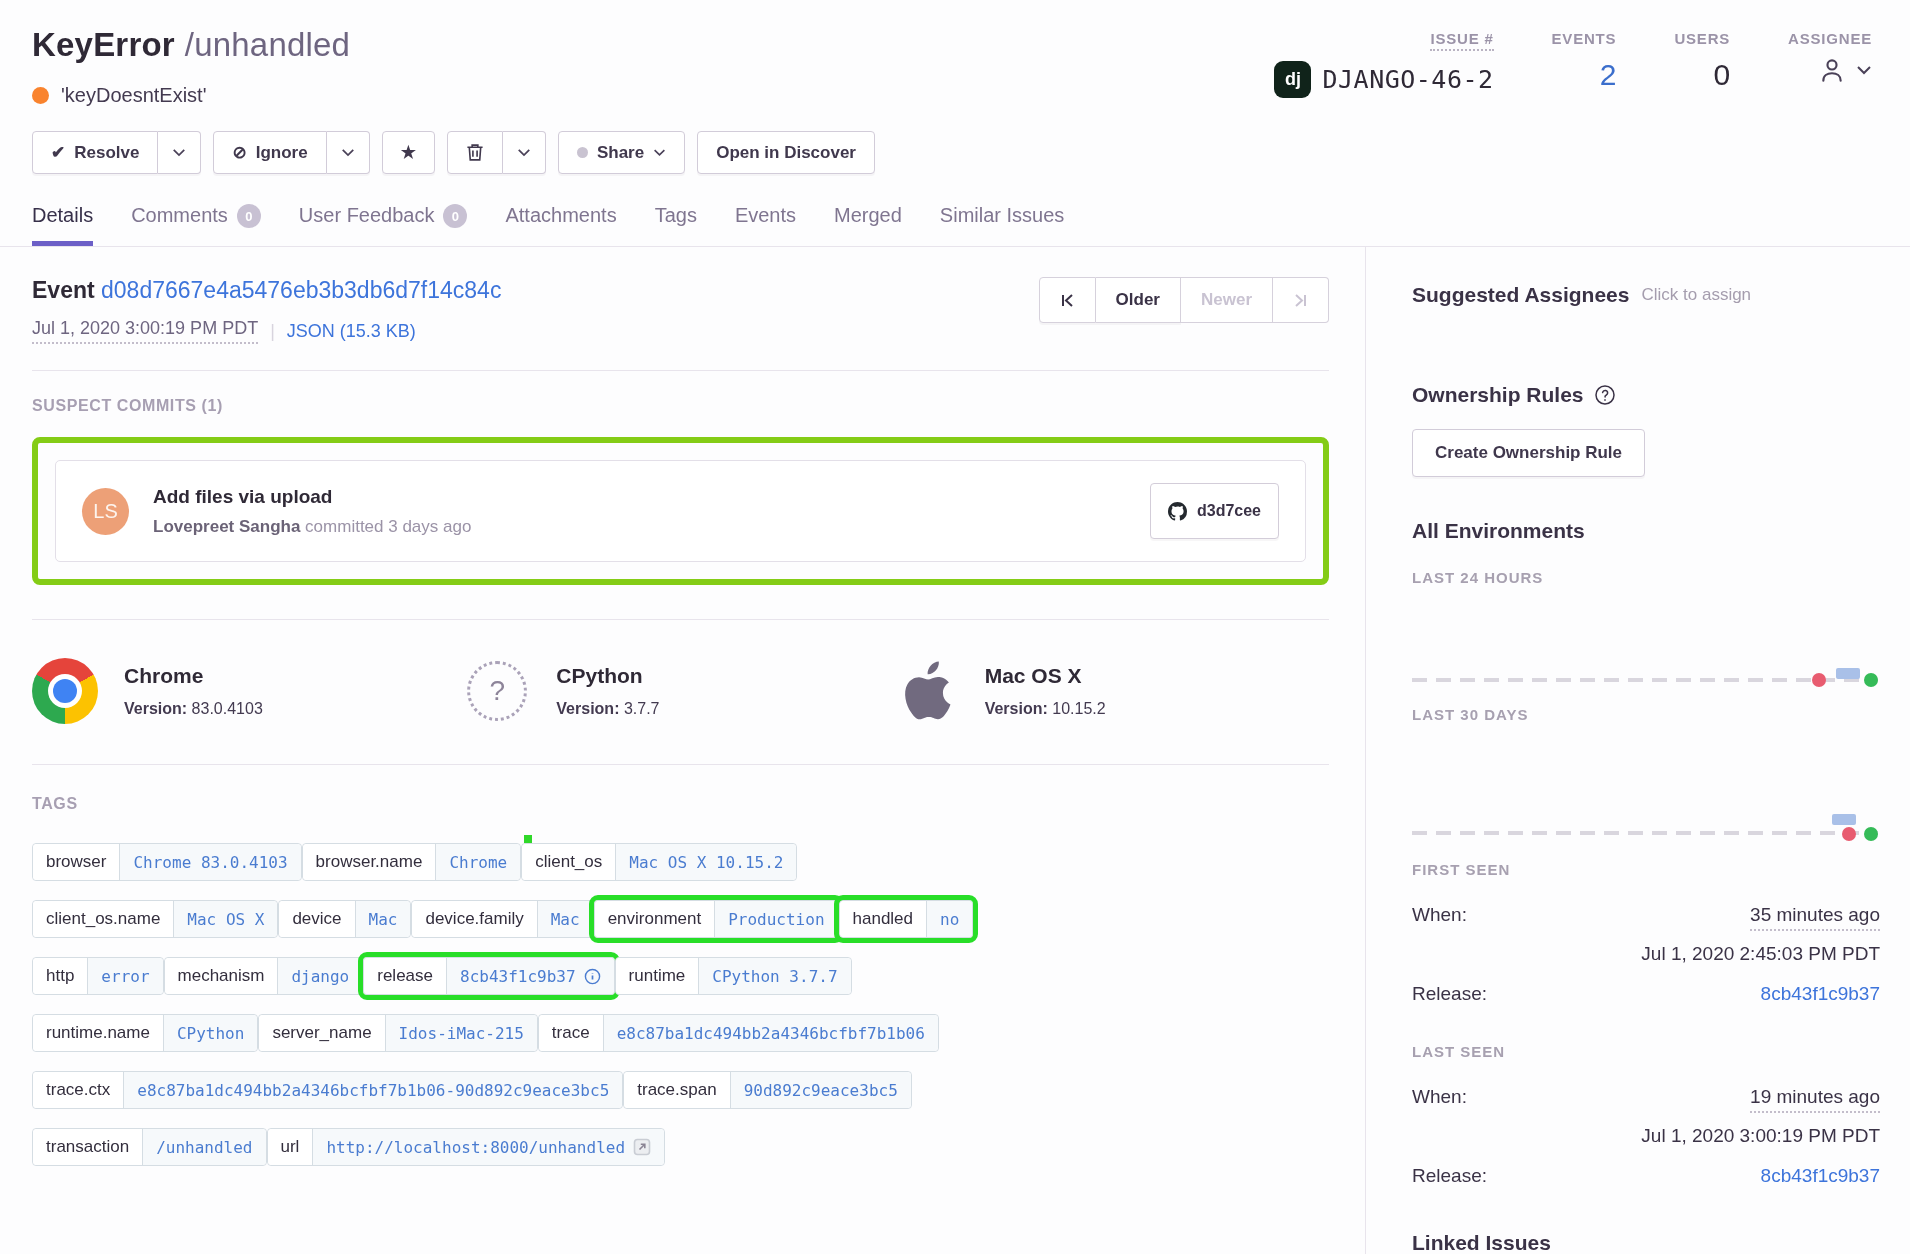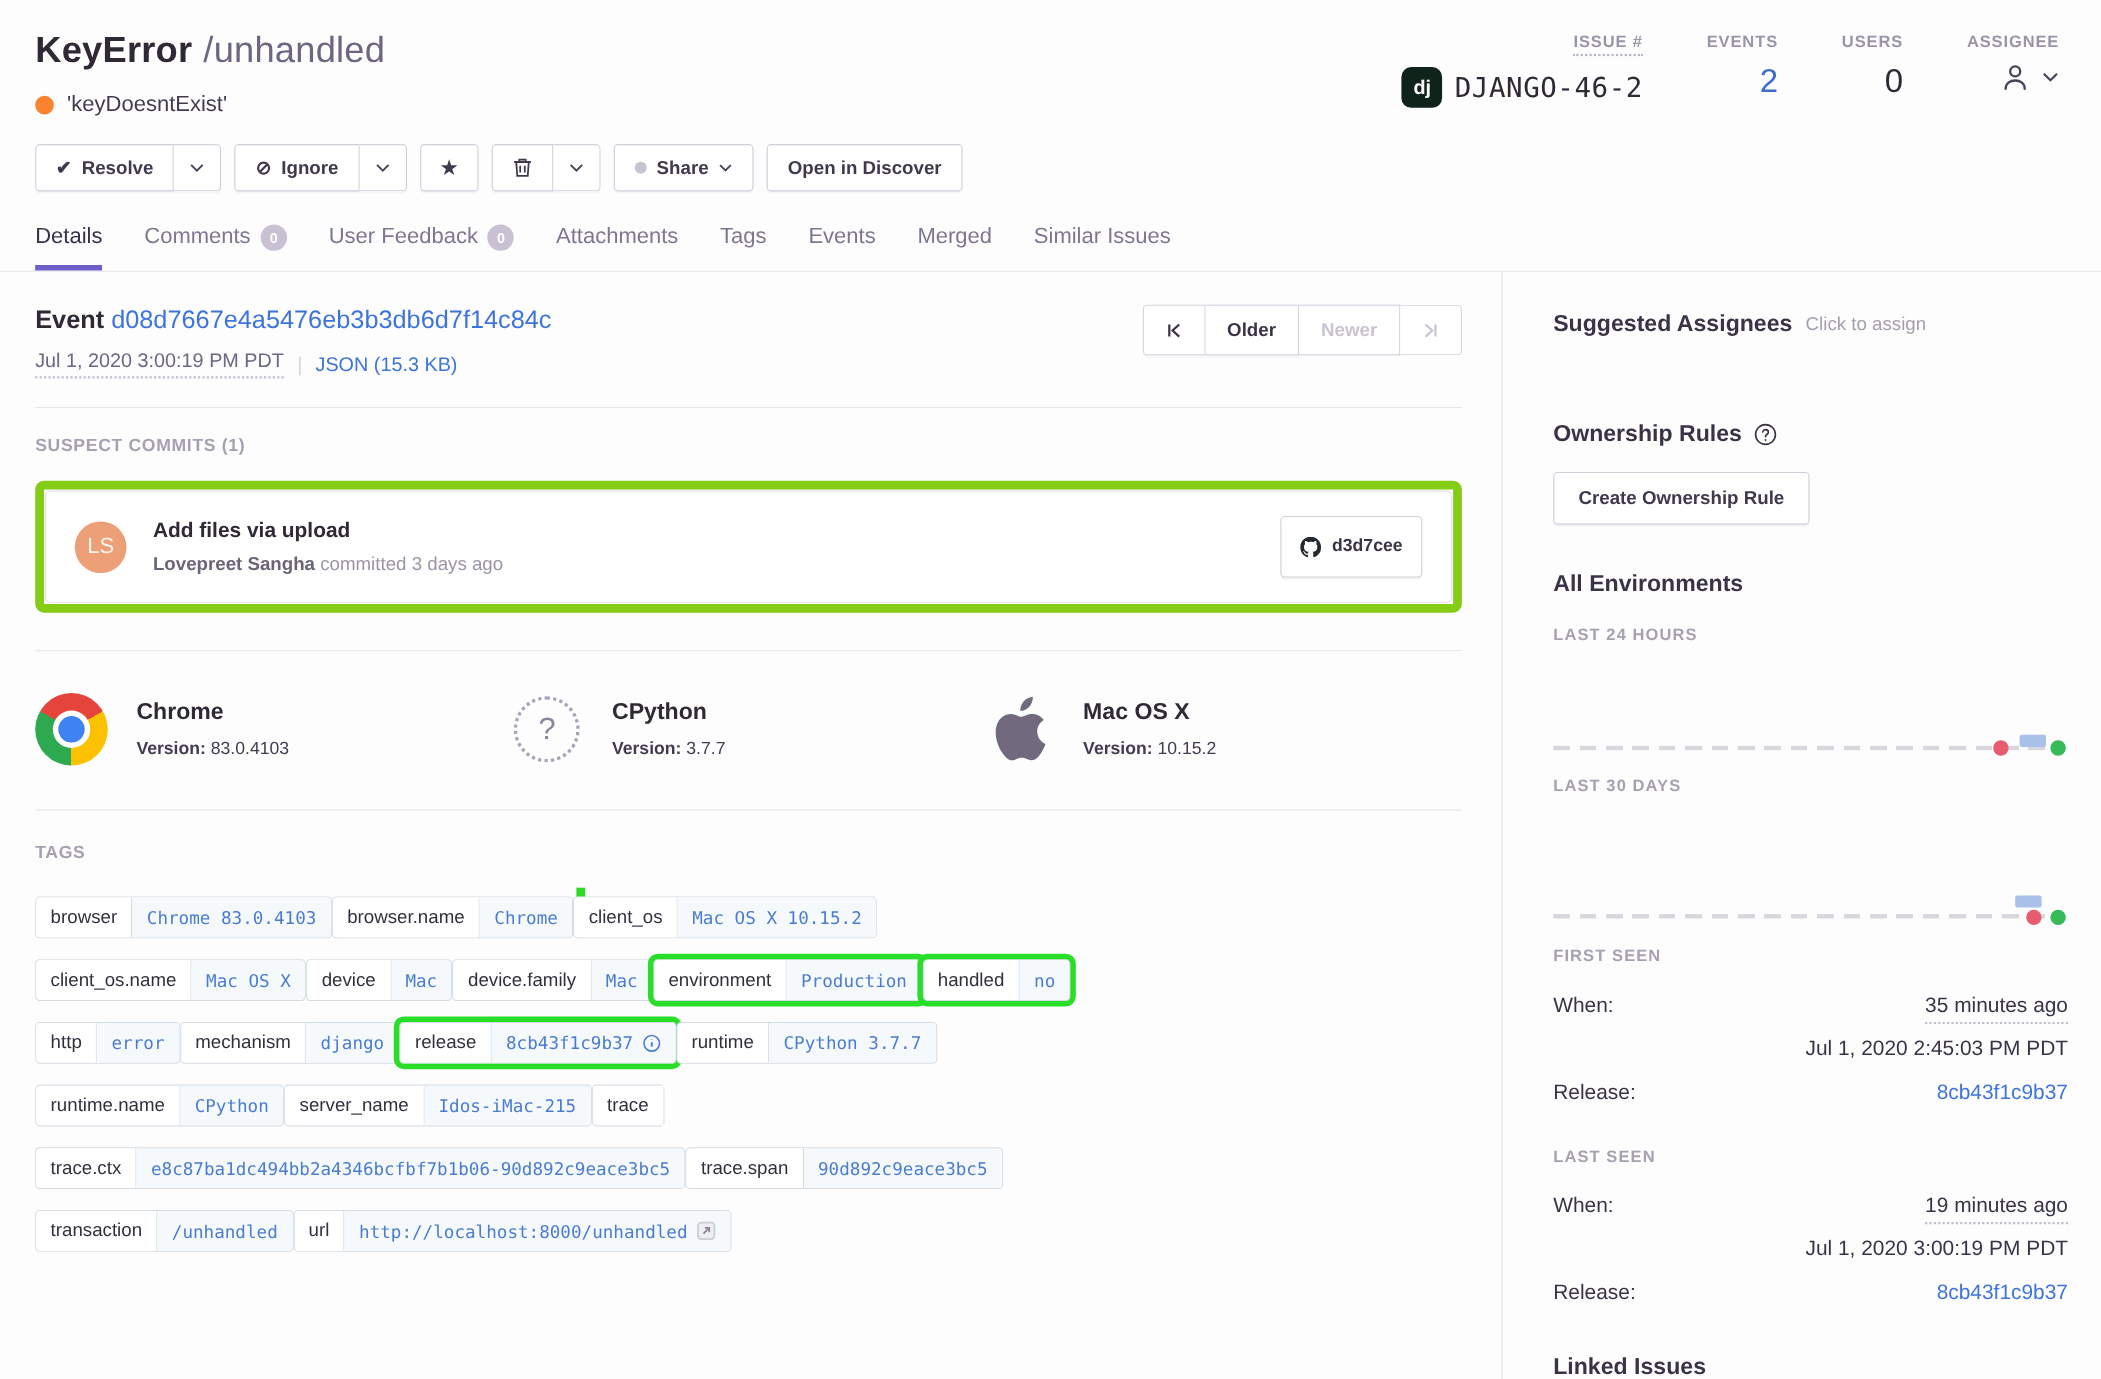--- a/index.html
+++ b/index.html
@@ -67,21 +67,21 @@
   .pager .pbtn { border:1px solid #d6d1dc; background:#fff; font-size:17px; font-weight:bold; color:#3a3246;
     padding:0 20px; display:flex; align-items:center; cursor:pointer; box-shadow:0 2px 0 rgba(45,35,60,.04); }
   .pager .pbtn + .pbtn { border-left:none; }
   .pager .pbtn:first-child { border-radius:4px 0 0 4px; }
   .pager .pbtn:last-child { border-radius:0 4px 4px 0; }
   .pager .pbtn.disabled { color:#c9c3d2; box-shadow:none; cursor:default; }
 
   
   .suspect-section { padding:26px 0 34px; border-bottom:1px solid #e8e4ec; }
   .sec-heading { font-size:16px; font-weight:bold; letter-spacing:.6px; color:#a79fb2; }
-  .hl-green { border:8px solid #84cc16; border-radius:8px; padding:1px; margin-top:22px; }
+  .hl-green { border:6px solid #84cc16; border-radius:8px; padding:17px; margin-top:22px; }
   .commit-card { border:1px solid #e3dfe8; border-radius:5px; background:#fff;
     display:flex; align-items:center; gap:24px; padding:22px 26px; }
   .avatar { width:47px; height:47px; border-radius:50%; background:#eda077; color:#fdf4ee;
     font-size:20px; display:flex; align-items:center; justify-content:center; }
   .commit-info { flex:1; }
   .commit-title { font-size:19px; font-weight:bold; color:#2f2936; }
   .commit-meta { margin-top:9px; font-size:17px; color:#9b93a7; }
   .commit-meta .author { font-weight:bold; color:#6b6377; }
   .sha-btn { background:#fff; border:1px solid #d3cdd9; border-radius:4px; height:56px; padding:0 17px;
     font-size:16px; font-weight:bold; color:#3a3246; display:inline-flex; align-items:center; gap:10px;
@@ -409,20 +409,21 @@
           <span class="pill">
               <span class="pill-key">runtime.name</span>
               <span class="pill-val">CPython</span>
             </span>
           <span class="pill">
               <span class="pill-key">server_name</span>
               <span class="pill-val">Idos-iMac-215</span>
             </span>
           <span class="pill">
               <span class="pill-key">trace</span>
+              <span class="pill-val">e8c87ba1dc494bb2a4346bcfbf7b1b06</span>
             </span>
         </div>
         <div class="tag-row">
           <span class="pill">
               <span class="pill-key">trace.ctx</span>
               <span class="pill-val">e8c87ba1dc494bb2a4346bcfbf7b1b06-90d892c9eace3bc5</span>
             </span>
           <span class="pill">
               <span class="pill-key">trace.span</span>
               <span class="pill-val">90d892c9eace3bc5</span>

